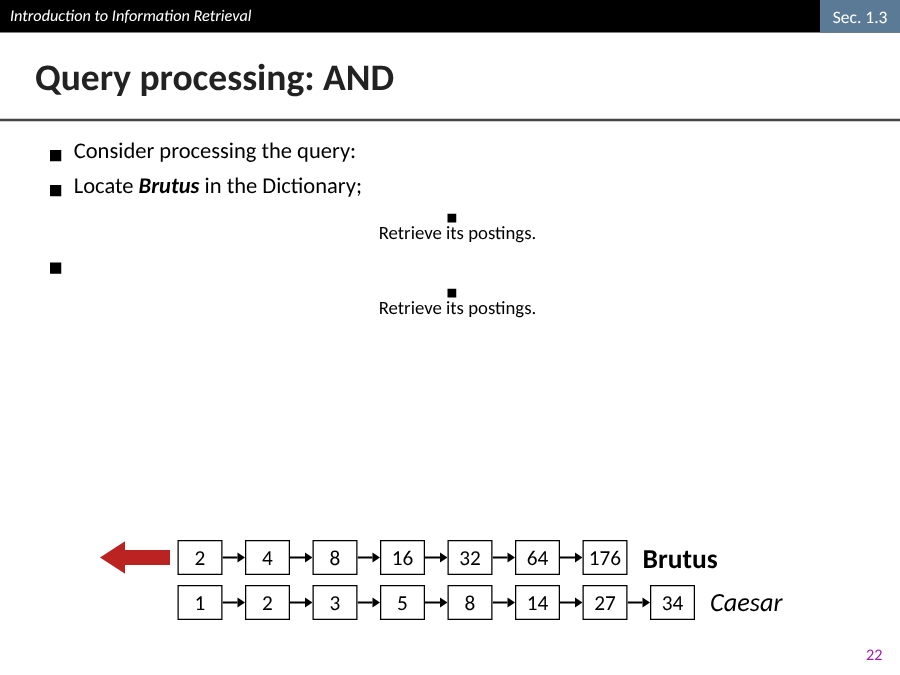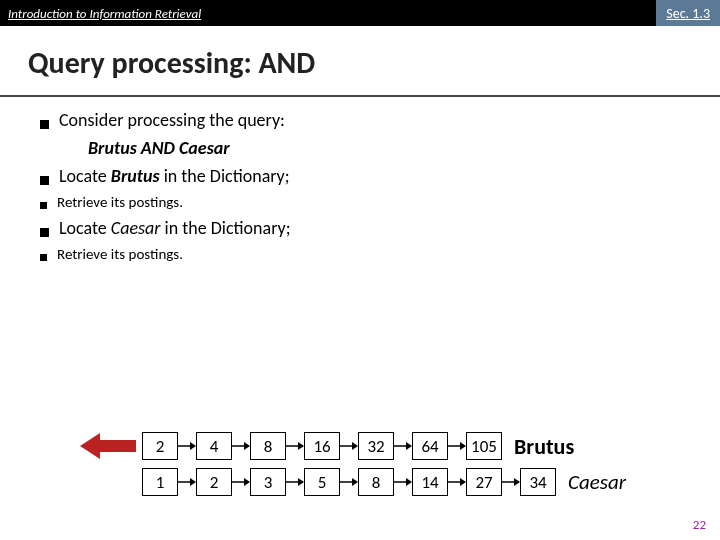--- a/index.html
+++ b/index.html
@@ -1,24 +1,24 @@
 <!DOCTYPE html>
 <html><head>
 <meta charset="utf-8">
 <style>
   * { margin:0; padding:0; box-sizing:border-box; }
   body { width:720px; height:540px; background:#fff; font-family:"Segoe UI","Calibri",Arial,sans-serif; color:#000; position:relative; overflow:hidden; }
-  .topbar { width:100%; height:26px; background:#000; color:#fff; display:flex; justify-content:space-between; align-items:center; padding:0 8px; font-style:italic; font-size:13px;text-decoration:underline; }
+  .topbar { width:100%; height:26px; background:#000; color:#fff; display:flex; justify-content:space-between; align-items:center; padding:0 8px; font-style:italic; font-size:13px; }
   .sec-tag { background:#5a7a95; height:26px; display:flex; align-items:center; padding:12px 10px; margin-right:-8px; font-style:normal; font-size:14px; }
   .title { font-size:30px; margin:18px 0 14px 28px; font-weight:700; color:#222; }
   .hr { height:2px; background:#444; margin-bottom:12px; }
   .content { padding:0 28px 0 40px; font-size:18px; }
   .b1 { margin-left:0; }
   .b2 { margin-left:32px; }
-  .b3 { margin-left:64px; font-size:15px; }
+  .b3 { margin-left:64px; font-size:15px;flex-direction:column; }
   .bul { display:flex; align-items:center; margin:6px 0; }
   .sq { width:9px; height:9px; background:#000; margin-top:8px; margin-right:10px; flex:none; }
   .sq3 { width:7px; height:7px; margin-top:6px; }
   .bul-text {}
   .ital { font-style:italic; }
   .bold { font-weight:700; }
   .postings-area { position:absolute; bottom:40px; left:80px; right:20px; }
   .row { display:flex; align-items:center; height:36px; }
   .ptr-arrow { width:56px; height:26px; position:relative; margin-right:6px; }
   .ptr-arrow .shaft { position:absolute; left:18px; top:7px; width:38px; height:12px; background:#b22; }
@@ -40,36 +40,32 @@
 </div>
 
 <div class="title">Query processing: AND</div>
 <div class="hr"></div>
 
 <div class="content">
   <div class="bul b1">
     <div class="sq"></div>
     <div class="bul-text">Consider processing the query:</div>
   </div>
-  <div class="b2 ital bold" style="margin:4px 0 4px 48px;">Brutus AND Caesar</div>
   <div class="bul b2">
     <div class="sq"></div>
     <div class="bul-text">
       <span>Locate </span><span class="bold ital">Brutus</span><span> in the Dictionary;</span>
     </div>
   </div>
   <div class="bul b3">
     <div class="sq sq3"></div>
     <div class="bul-text">Retrieve its postings.</div>
   </div>
   <div class="bul b2">
     <div class="sq"></div>
-    <div class="bul-text">
-      <span>Locate </span><span class="ital">Caesar</span><span> in the Dictionary;</span>
-    </div>
   </div>
   <div class="bul b3">
     <div class="sq sq3"></div>
     <div class="bul-text">Retrieve its postings.</div>
   </div>
 </div>
 
 <div class="postings-area">
   <div class="row">
     <div class="ptr-arrow">
@@ -112,21 +108,21 @@
             <polygon points="12,2 18,6 12,10" fill="#000"></polygon>
           </svg>
         </div>
         <div class="node">64</div>
         <div class="link">
           <svg width="18" height="12" viewBox="0 0 18 12">
             <line x1="0" y1="6" x2="12" y2="6" stroke="#000" stroke-width="1.5"></line>
             <polygon points="12,2 18,6 12,10" fill="#000"></polygon>
           </svg>
         </div>
-        <div class="node">105</div>
+        <div class="node">176</div>
       </div>
     <div class="label-col">Brutus</div>
   </div>
   <div class="row">
     <div class="spacer"></div>
     <div id="row-caesar" style="display:flex;align-items:center;">
         <div class="node">1</div>
         <div class="link">
           <svg width="18" height="12" viewBox="0 0 18 12">
             <line x1="0" y1="6" x2="12" y2="6" stroke="#000" stroke-width="1.5"></line>

